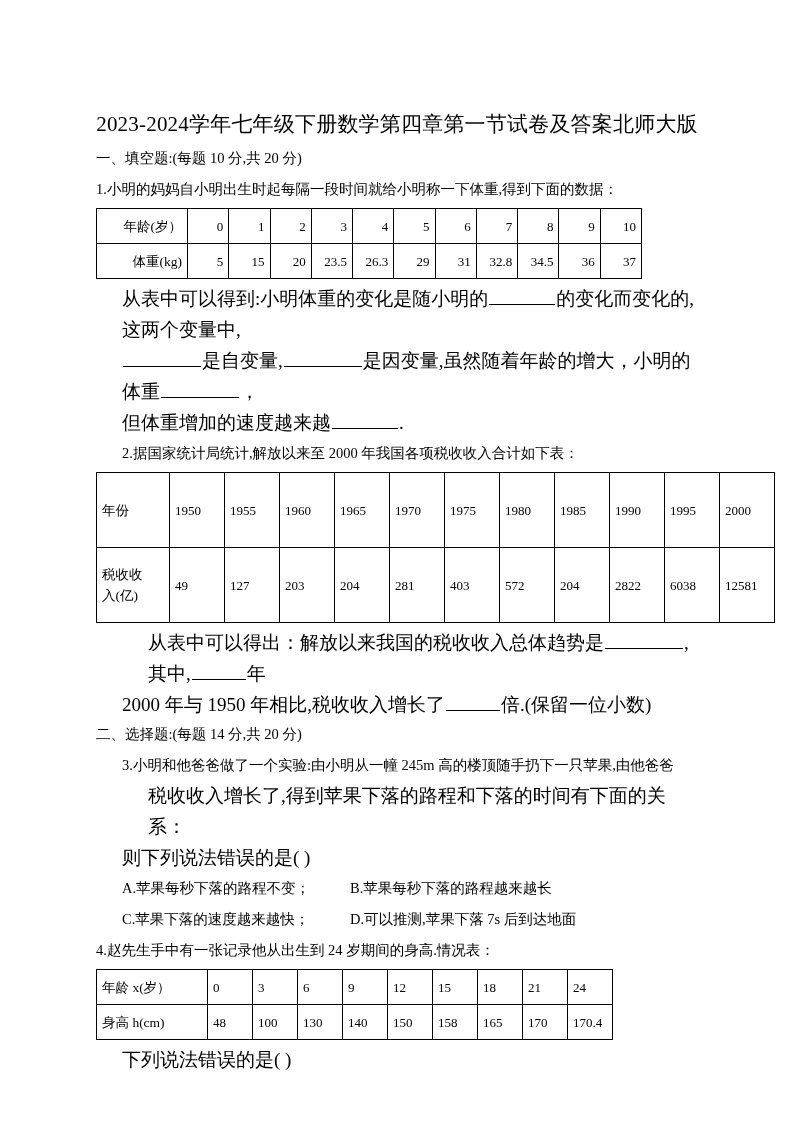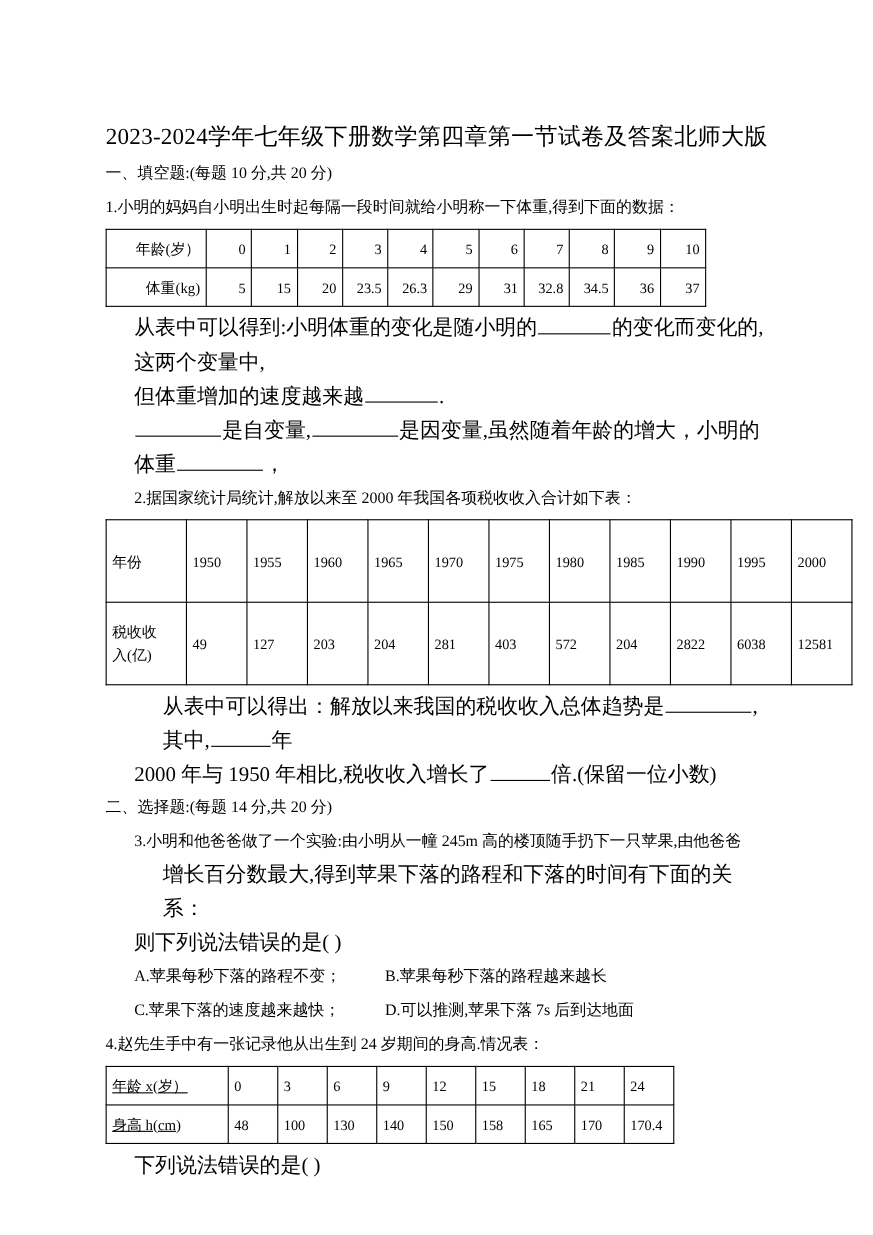--- a/index.html
+++ b/index.html
@@ -86,21 +86,21 @@
   .t2 .c-lbl { width: 62px; }
   .t2 .c-d { width: 44px; }
   
   .t3 { width: 375px; margin-left: 117px; }
   .t3 td { height: 24px; }
   .t3 .c-lbl { width: 124px; }
   .t3 .c-d { width: 41px; }
   
   .t4 { width: 517px; margin-left: 44px; }
   .t4 td { height: 26px; }
-  .t4 .c-lbl { width: 100px; text-decoration: underline; }
+  .t4 .c-lbl { width: 100px; }
   .choice-row {
     font-size: 14.5px;
     line-height: 31px;
     padding-left: 26px;
   }
   .choice-a { display: inline-block; width: 228px; }
 </style>
 </head>
 <body>
 
@@ -139,22 +139,22 @@
       <td>31</td>
       <td>32.8</td>
       <td>34.5</td>
       <td>36</td>
       <td>37</td>
     </tr>
   </tbody>
     </table>
 
   <div class="q-body indent1"><span>从表中可以得到:小明体重的变化是随小明的</span><span class="blank b-md"></span><span>的变化而变化的,这两个变量中,</span></div>
+  <div class="q-body indent1"><span class="blank b-lg"></span><span>是自变量,</span><span class="blank b-lg"></span><span>是因变量,虽然随着年龄的增大，小明的体重</span><span class="blank b-lg"></span><span>，</span></div>
   <div class="q-body indent1"><span>但体重增加的速度越来越</span><span class="blank b-md"></span><span>.</span></div>
-  <div class="q-body indent1"><span class="blank b-lg"></span><span>是自变量,</span><span class="blank b-lg"></span><span>是因变量,虽然随着年龄的增大，小明的体重</span><span class="blank b-lg"></span><span>，</span></div>
 
   <div class="q-line indent1"><span>2.</span><span>据国家统计局统计,解放以来至 2000 年我国各项税收收入合计如下表：</span></div>
 
   <table class="grid t2">
     <tbody>
         <tr>
       <td class="lbl c-lbl">年份</td>
       <td class="c-d">1950</td>
       <td class="c-d">1955</td>
       <td class="c-d">1960</td>
@@ -183,21 +183,21 @@
     </tr>
   </tbody>
     </table>
 
   <div class="q-body indent2"><span>从表中可以得出：解放以来我国的税收收入总体趋势是</span><span class="blank b-lg"></span><span>,其中,</span><span class="blank b-sm"></span><span>年</span></div>
   <div class="q-body indent1"><span>2000 年与 1950 年相比,税收收入增长了</span><span class="blank b-sm"></span><span>倍.(保留一位小数)</span></div>
 
   <div class="section-head">二、选择题:(每题 14 分,共 20 分)</div>
 
   <div class="q-line indent1"><span>3.</span><span>小明和他爸爸做了一个实验:由小明从一幢 245m 高的楼顶随手扔下一只苹果,由他爸爸</span></div>
-  <div class="q-body indent2">增长百分数最大,得到苹果下落的路程和下落的时间有下面的关系：</div>
+  <div class="q-body indent2">税收收入增长了,得到苹果下落的路程和下落的时间有下面的关系：</div>
 
 
   <div class="q-body indent1">则下列说法错误的是(    )</div>
   <div class="choice-row"><span class="choice-a">A.苹果每秒下落的路程不变；</span><span>B.苹果每秒下落的路程越来越长</span></div>
   <div class="choice-row"><span class="choice-a">C.苹果下落的速度越来越快；</span><span>D.可以推测,苹果下落 7s 后到达地面</span></div>
 
   <div class="q-line"><span>4.</span><span>赵先生手中有一张记录他从出生到 24 岁期间的身高.情况表：</span></div>
 
   <table class="grid t4">
     <tbody>

